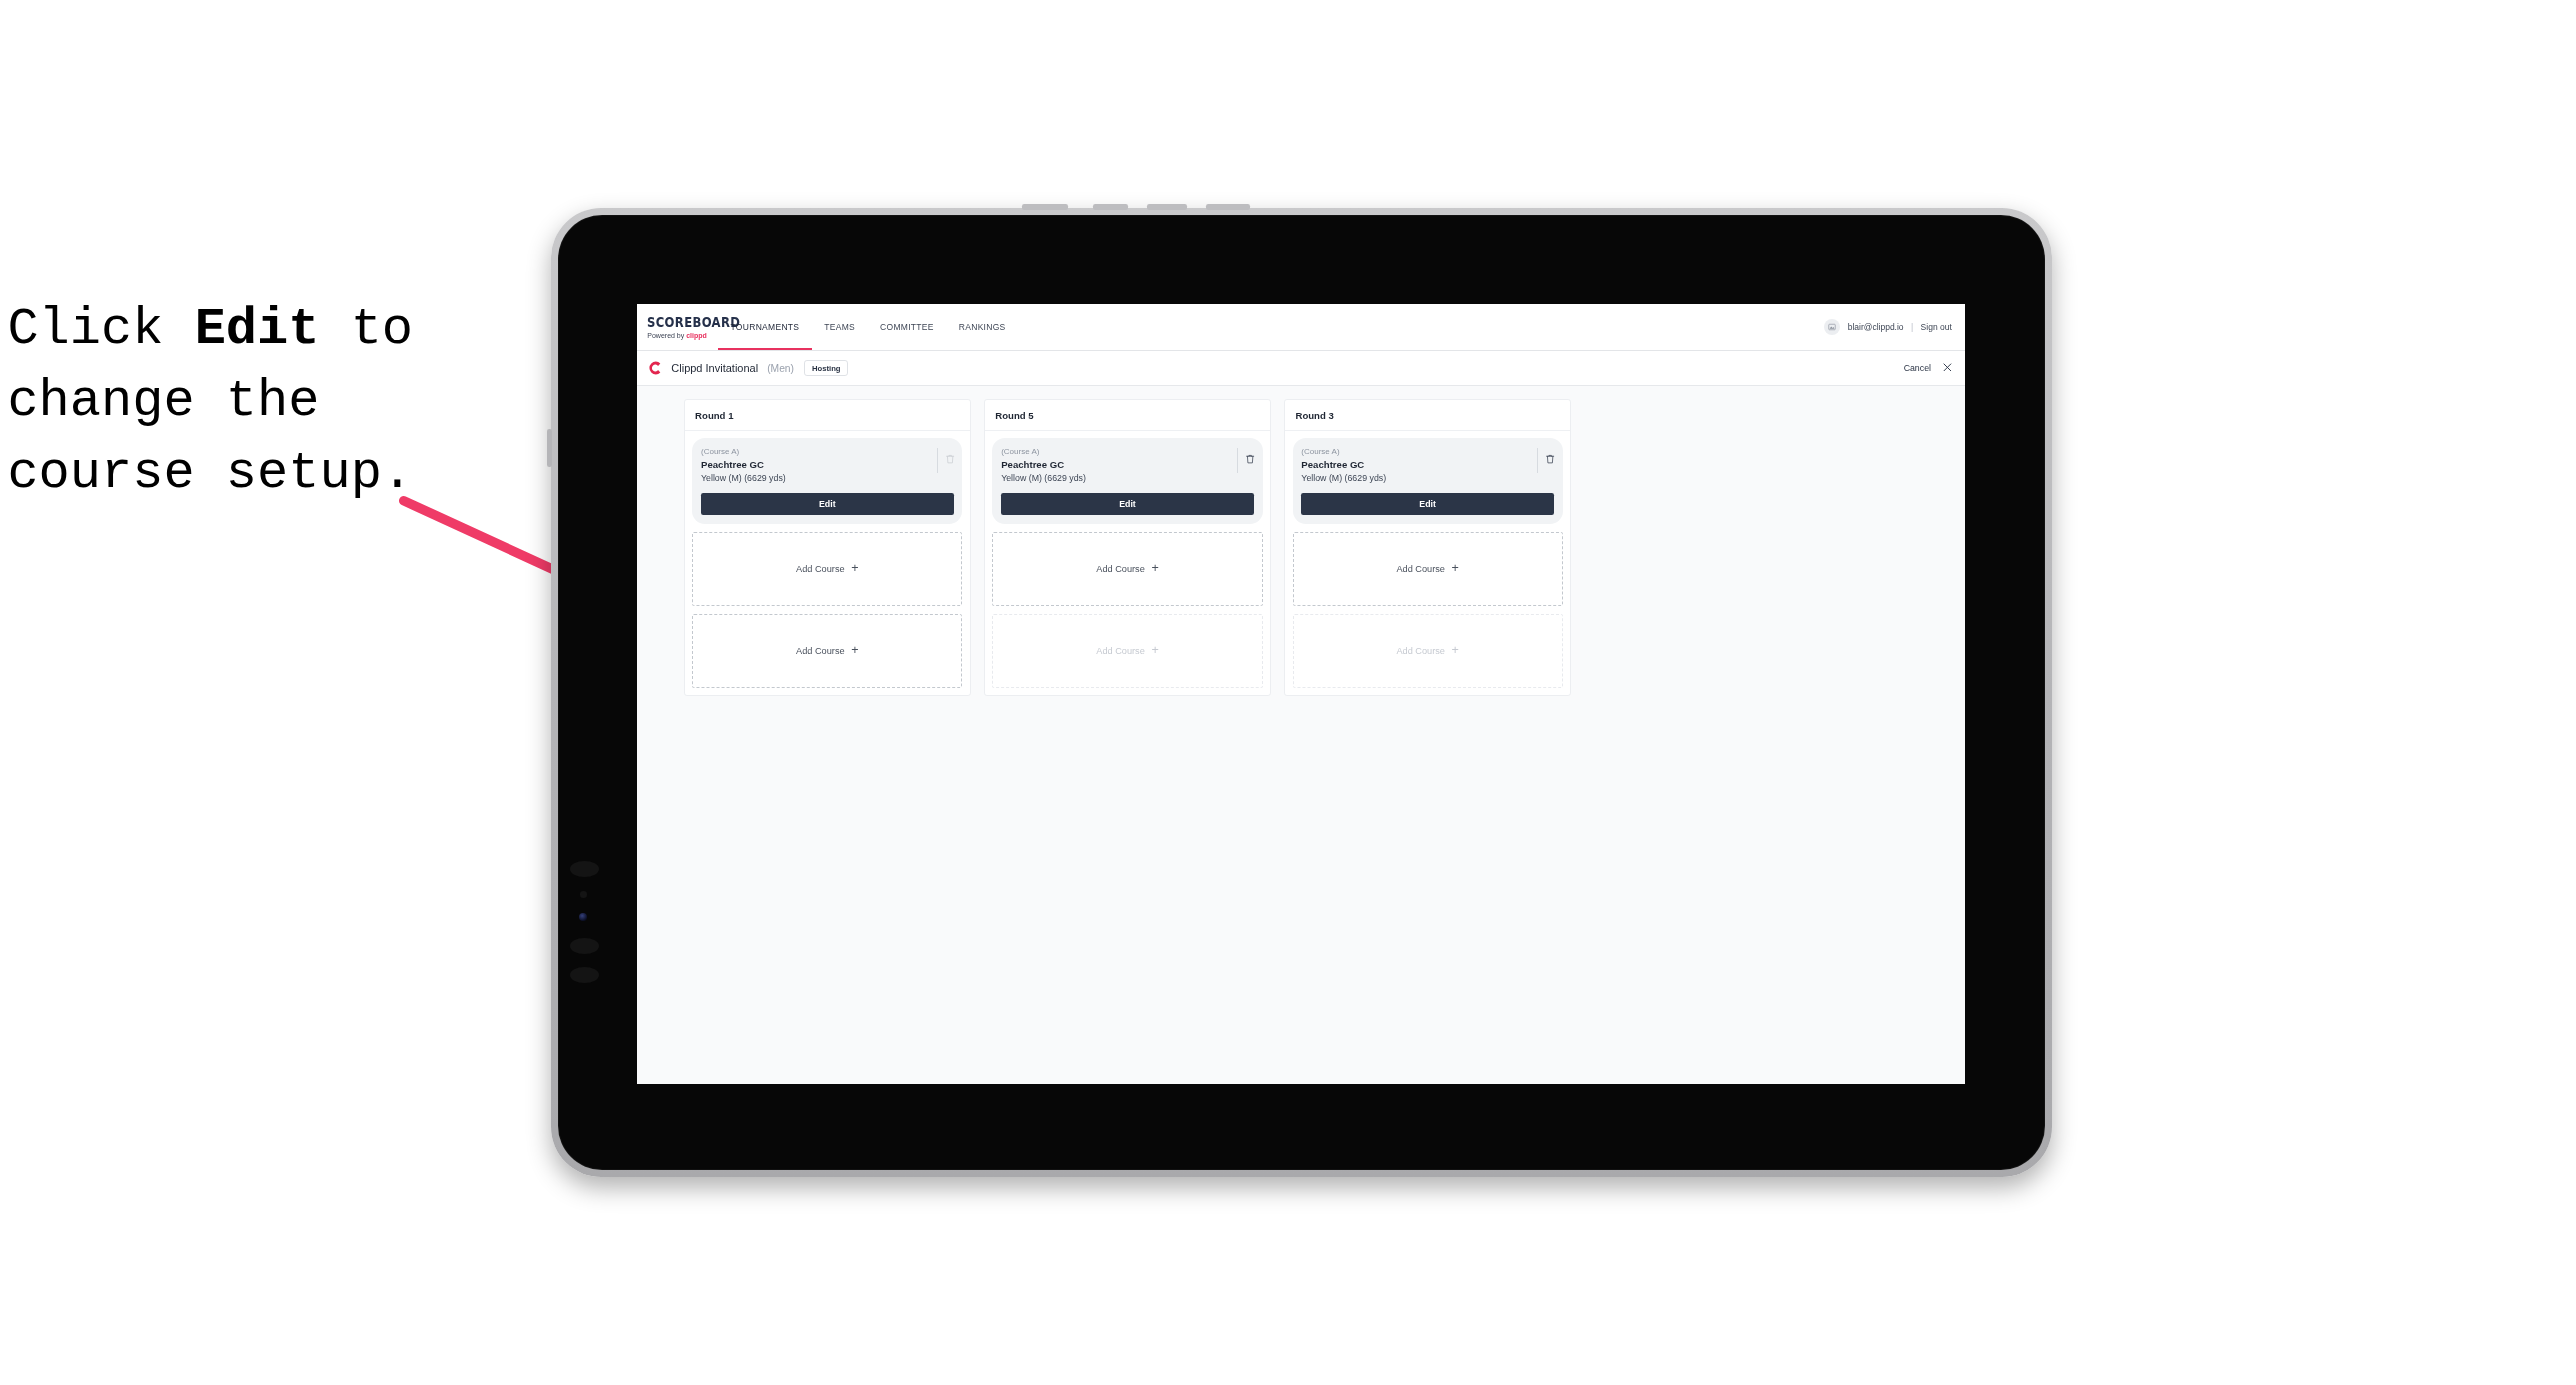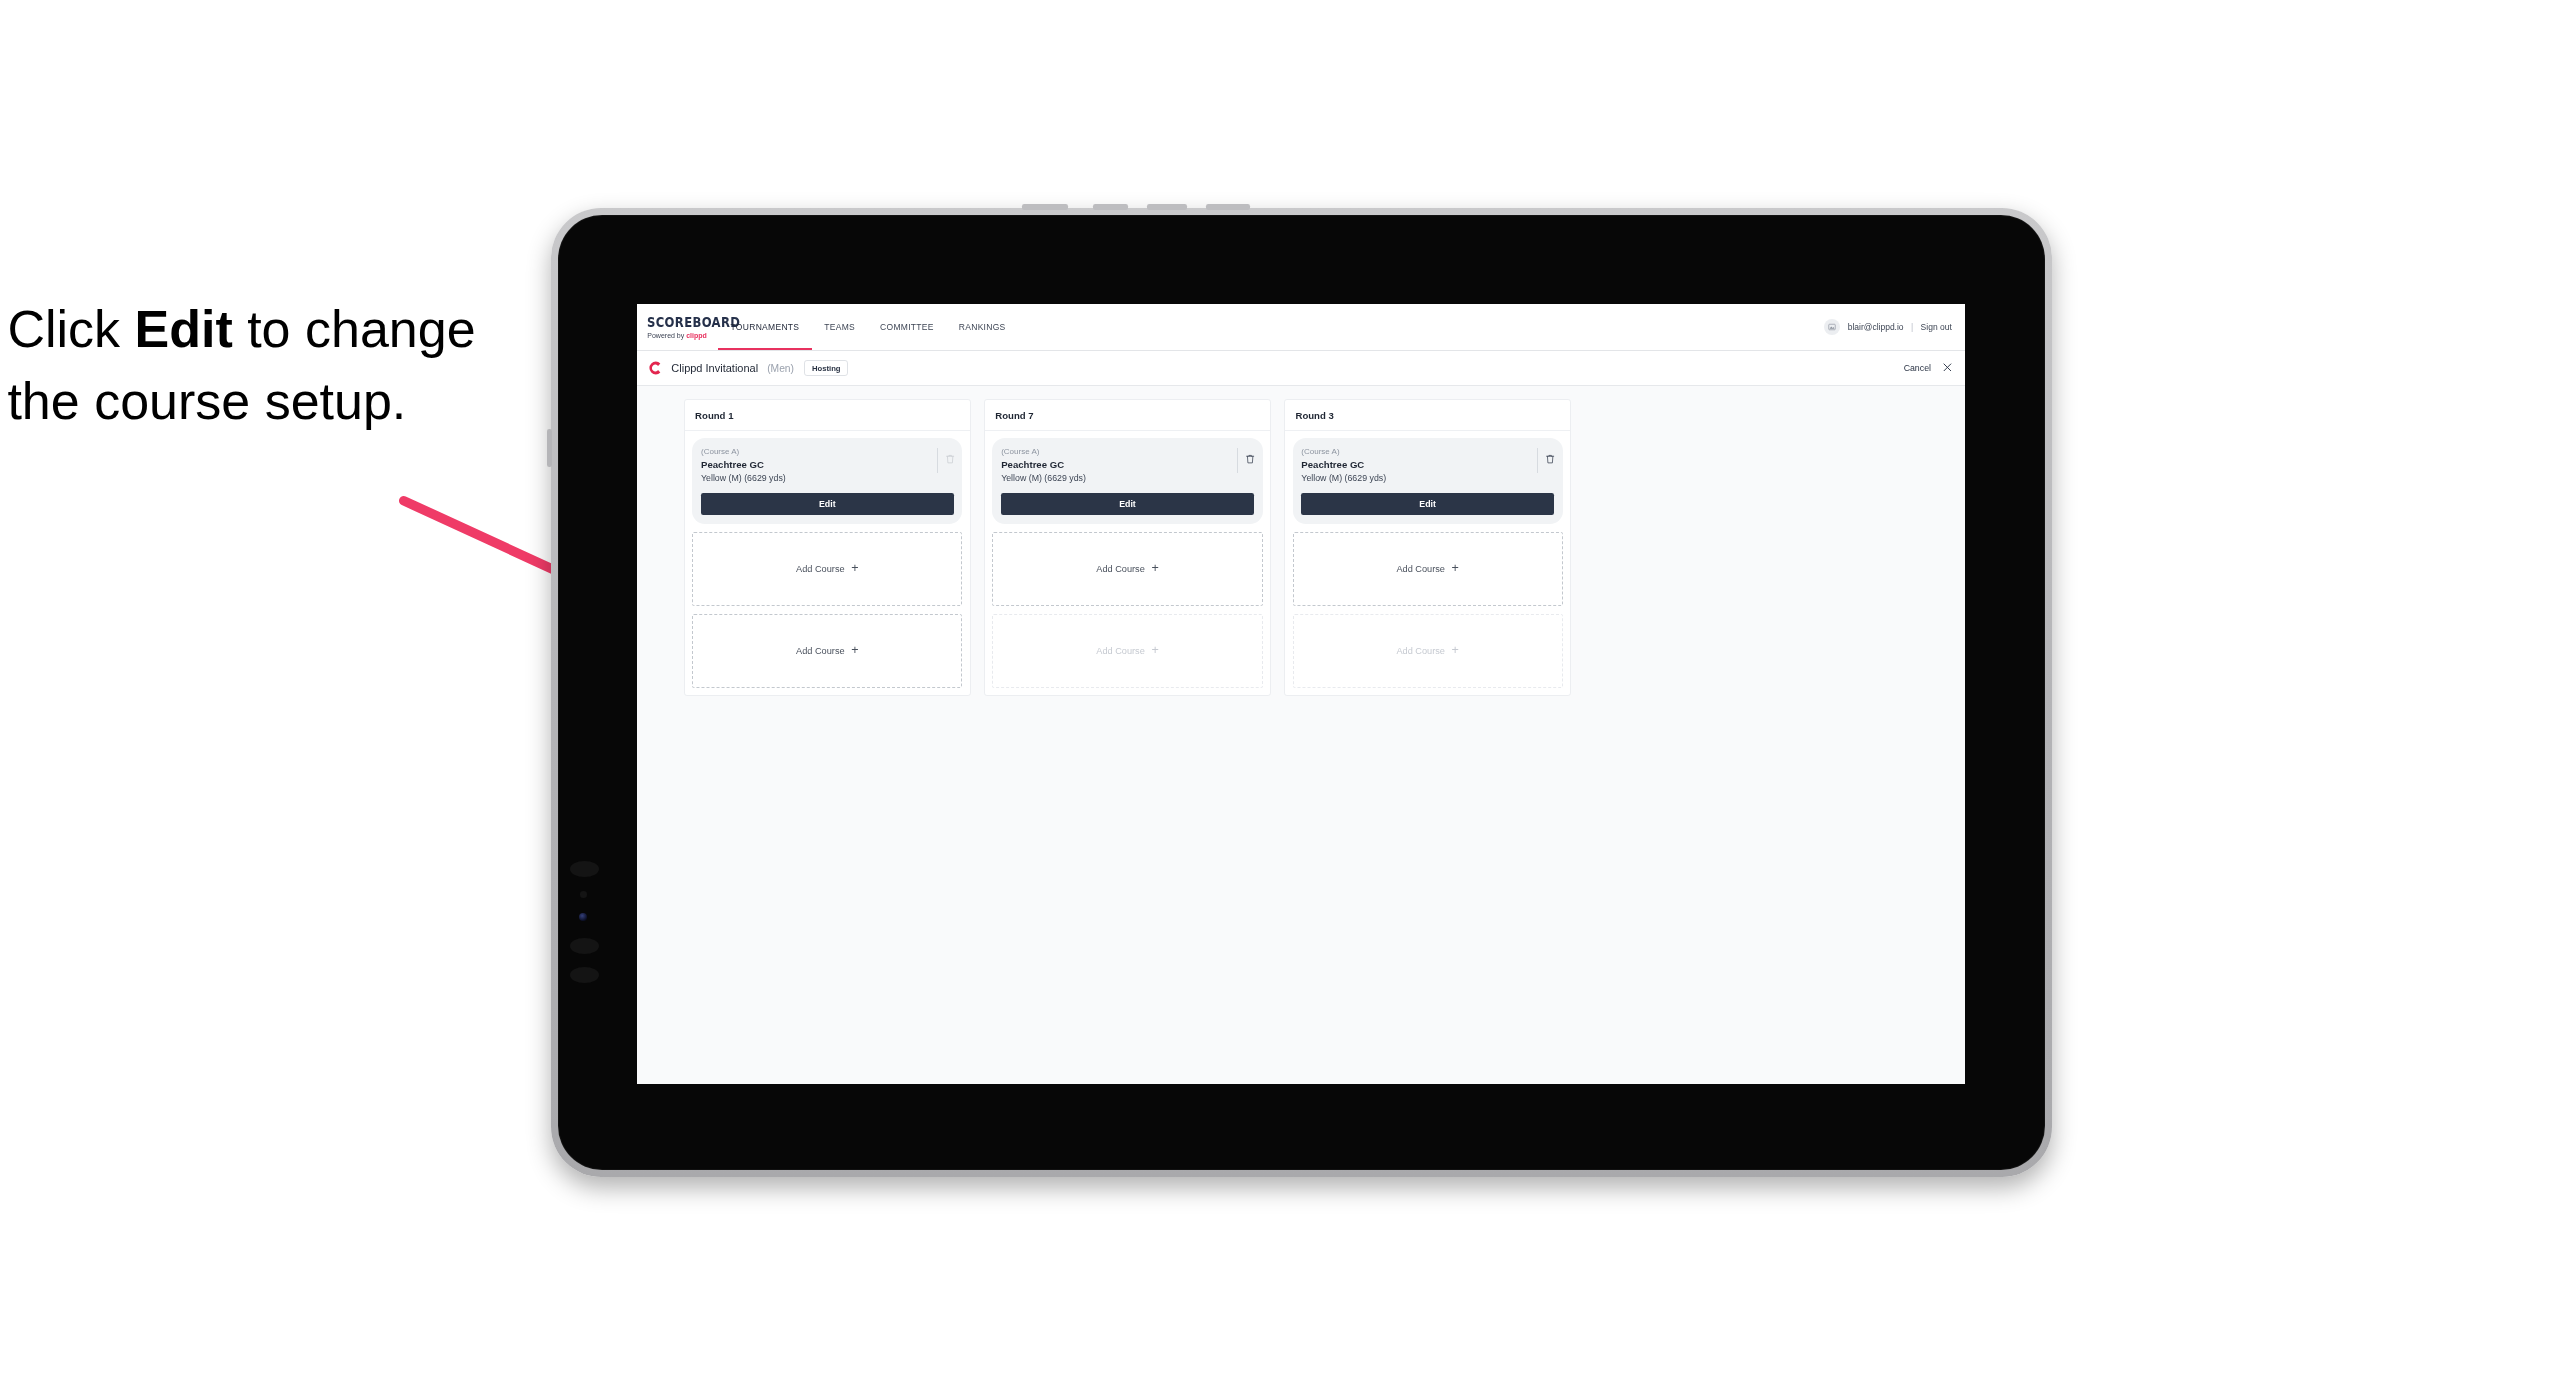--- a/index.html
+++ b/index.html
@@ -6,21 +6,21 @@
   body{
     width:2576px;height:1386px;background:#ffffff;overflow:hidden;
     font-family:"Liberation Sans", sans-serif;
     -webkit-font-smoothing:antialiased;
   }
   .stage{position:relative;width:2576px;height:1386px;}
 
   
   .annotation{
     position:absolute;left:7.4px;top:294px;width:471px;
-    font-size:52px;line-height:1.38;color:#000;font-weight:400;
+    font-size:52px;line-height:1.38;color:#000;font-weight:400;font-family:Liberation Mono, monospace;
   }
   .annotation b{font-weight:700;}
   .arrow-wrap{position:absolute;left:383px;top:464px;width:309px;height:169px;}
 
   
   .tablet{
     position:absolute;left:551px;top:208px;width:1501px;height:969px;
     background:linear-gradient(180deg,#c9c9cb 0%,#b4b4b7 50%,#a9a9ac 100%);
     border-radius:50px;
     box-shadow:0 10.3px 25px rgba(0,0,0,.30);
@@ -251,21 +251,21 @@
             <span class="plus">+</span>
           </div>
           <div class="add-box">
             <span>Add Course</span>
             <span class="plus">+</span>
           </div>
         </div>
       </div>
 
       <div class="round-col">
-        <div class="round-head">Round 7</div>
+        <div class="round-head">Round 5</div>
         <div class="round-body">
           <div class="course-card">
             <div class="course-sub">(Course A)</div>
             <div class="course-name">Peachtree GC</div>
             <div class="course-tee">Yellow (M) (6629 yds)</div>
             <div class="card-actions">
               <div class="vdiv"></div>
               <span class="trash">
                 <svg width="10.3" height="10.3" viewBox="0 0 16 16">
                     <path d="M2.5 3.5h11M6 3.5V2.2h4v1.3M3.8 3.5l.7 10.3h7l.7-10.3" fill="none" stroke="#3d4554" stroke-width="1.2" stroke-linecap="round" stroke-linejoin="round"></path>

